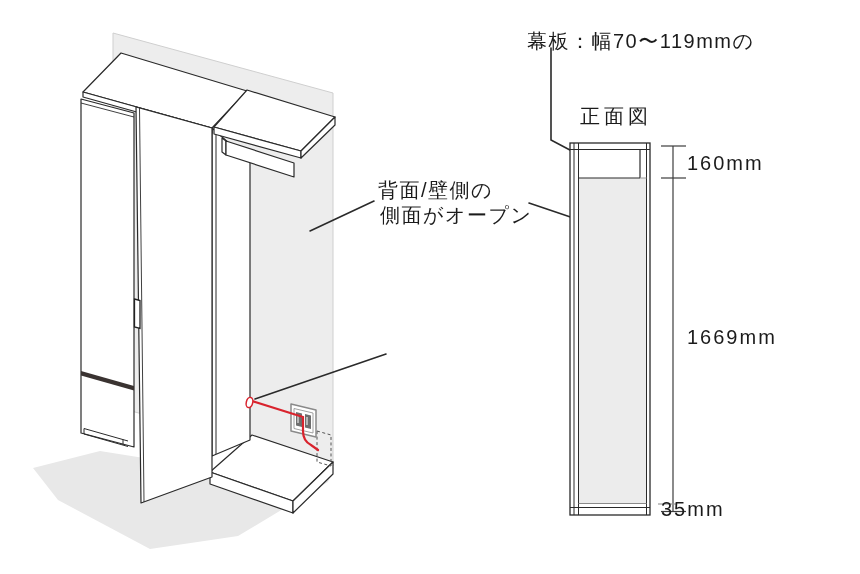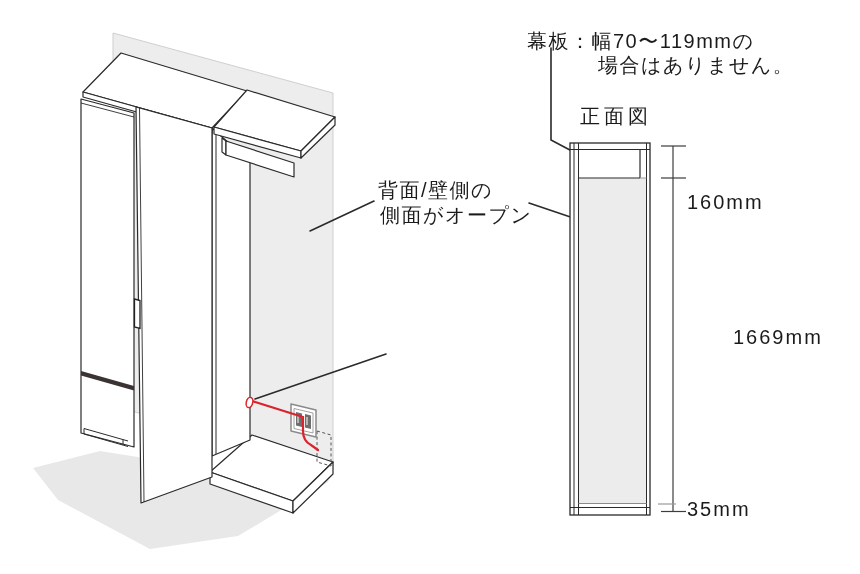--- a/index.html
+++ b/index.html
@@ -109,25 +109,24 @@
     <g stroke="#3d3d3d" stroke-width="1.2">
       <line x1="673" y1="146" x2="673" y2="511.5"></line>
       <line x1="661" y1="146" x2="686" y2="146"></line>
       <line x1="661" y1="178" x2="686" y2="178"></line>
       <line x1="658" y1="504" x2="676" y2="504" stroke="#9a9a9a"></line>
       <line x1="661" y1="511.5" x2="686" y2="511.5"></line>
     </g>
   </svg>
 
   <div class="lbl" style="left:527px;top:30px;">幕板：幅70〜119mmの</div>
-  <div class="lbl" style="left:598px;top:54px;">場合はありません。</div>
 
   <div class="lbl title" style="left:580px;top:105px;">正面図</div>
 
   <div class="lbl" style="left:380px;top:204px;">側面がオープン</div>
   <div class="lbl" style="left:378px;top:179px;">背面/壁側の</div>
 
 
-  <div class="lbl dim" style="left:687px;top:152px;margin-top:39px;">160mm</div>
-  <div class="lbl dim" style="left:687px;top:326px;margin-left:46px;">1669mm</div>
-  <div class="lbl dim" style="left:687px;top:498px;">35mm</div>
+  <div class="lbl dim" style="left:687px;top:152px;">160mm</div>
+  <div class="lbl dim" style="left:687px;top:326px;">1669mm</div>
+  <div class="lbl dim" style="left:661px;top:498px;">35mm</div>
 
 </div>
 
 </body></html>

